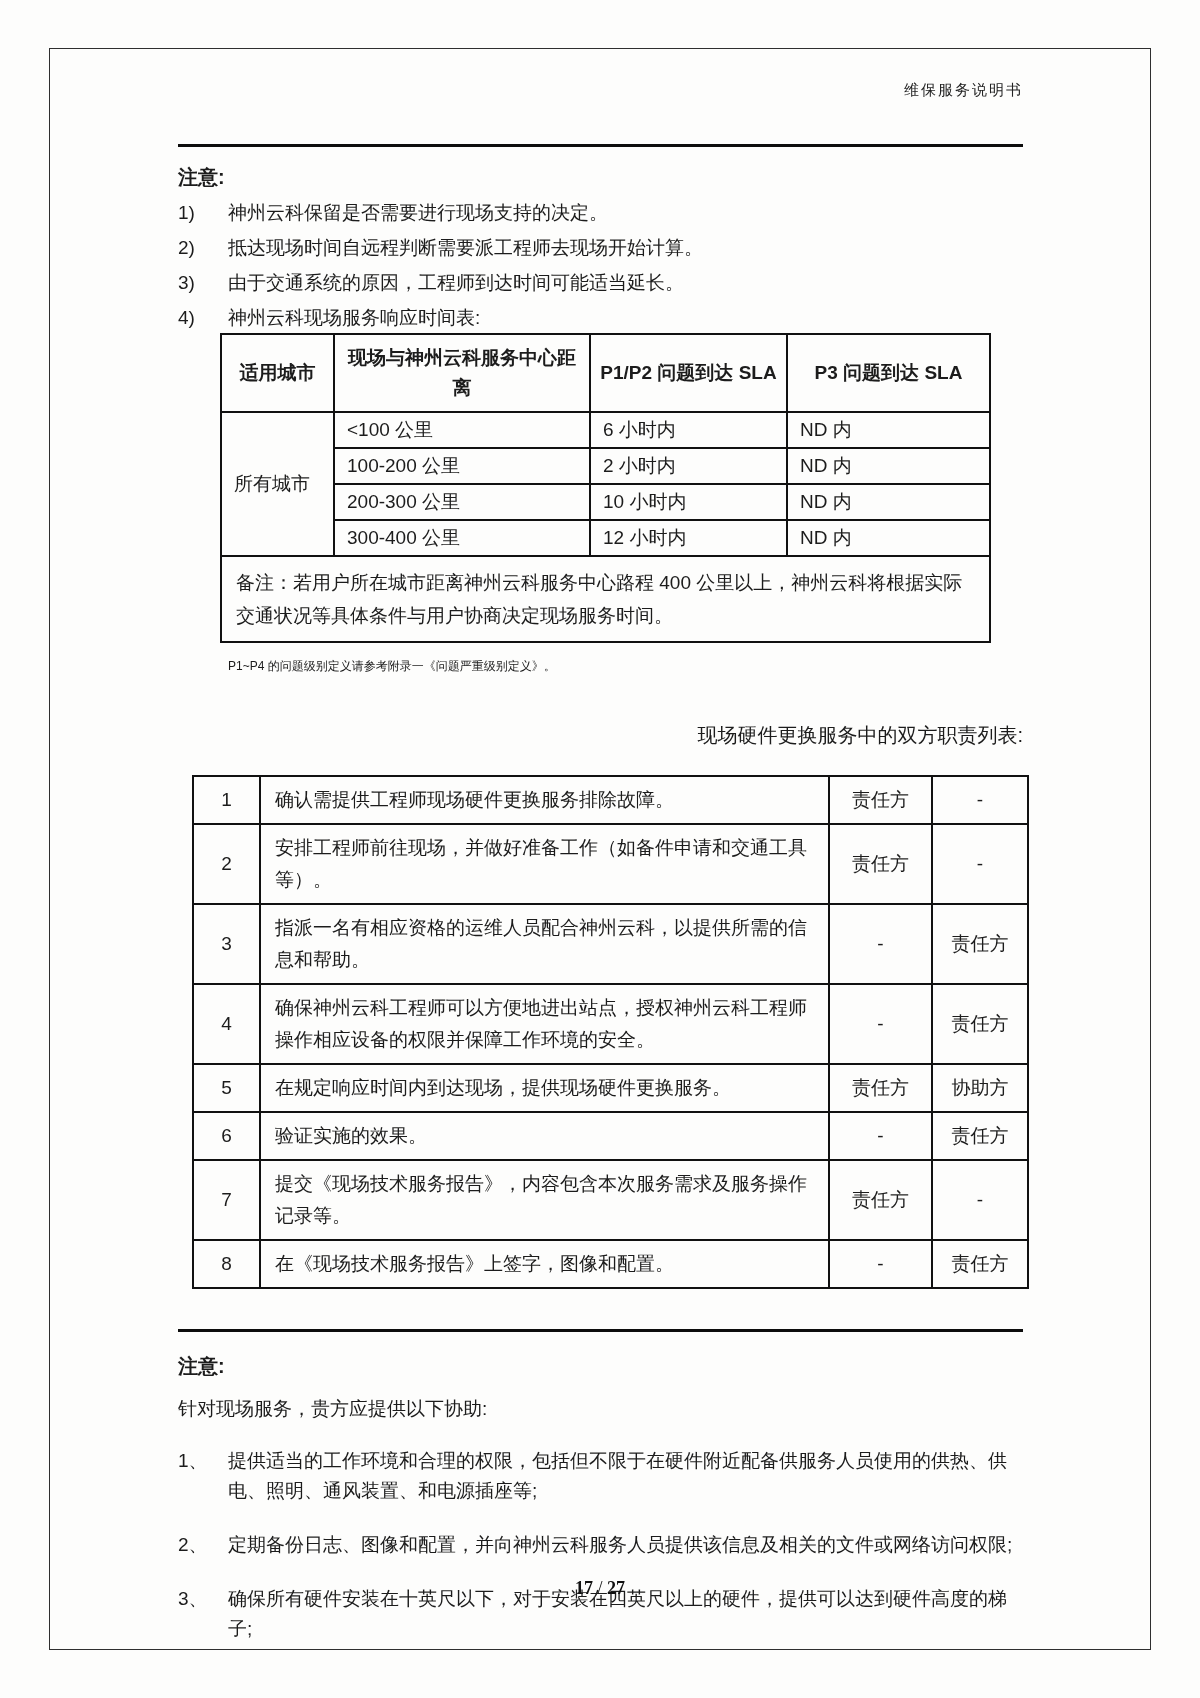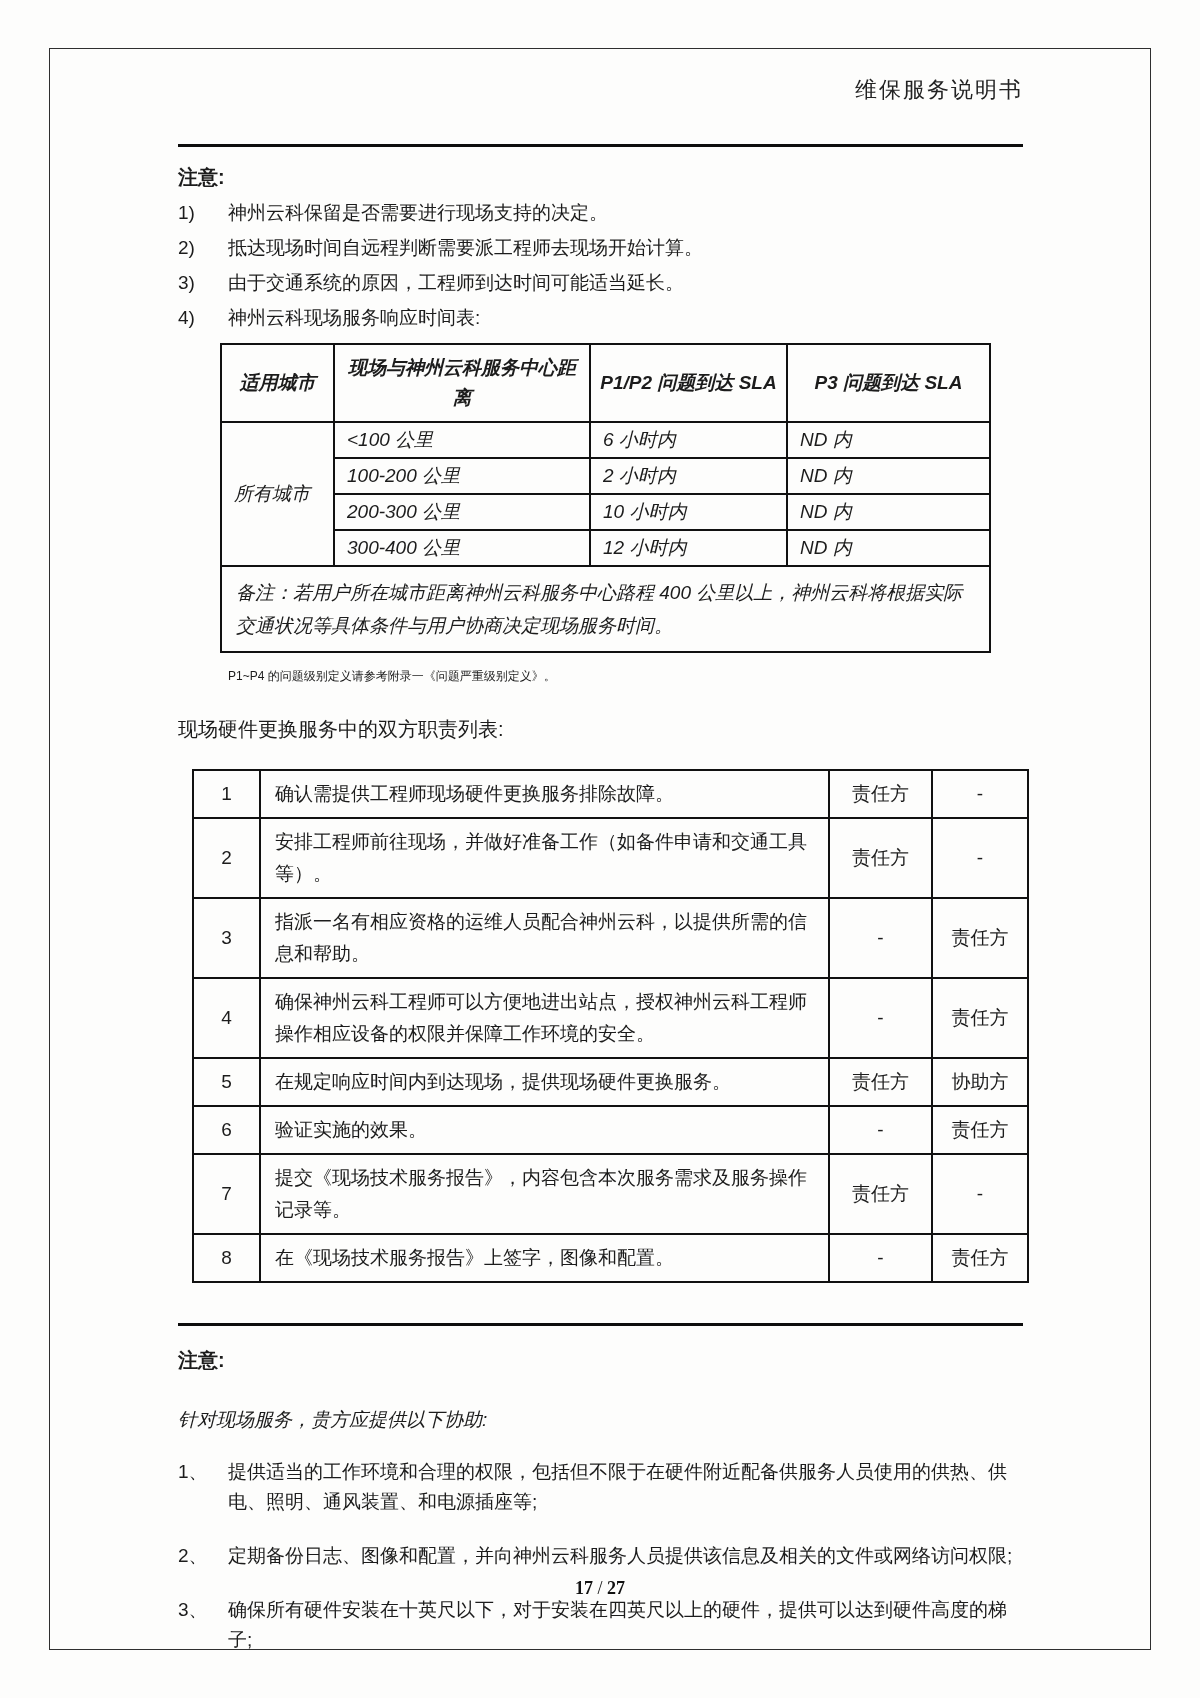--- a/index.html
+++ b/index.html
@@ -1,47 +1,47 @@
 <!DOCTYPE html>
 <html><head>
 <meta charset="utf-8">
 <style>
   html,body{margin:0;padding:0;background:#ffffff;}
   .page{position:relative;width:1200px;height:1698px;background:#fdfdfc;
         font-family:"Liberation Sans",sans-serif;color:#1c1c1c;overflow:hidden;}
   .frame{position:absolute;left:49px;top:48px;width:1100px;height:1600px;
          border:1px solid #2f2f2f;background:#fdfdfc;}
   .content{position:absolute;left:178px;top:76px;width:845px;}
-  .doc-header{font-family:"Liberation Serif",serif;font-size:22px;color:#222;
+  .doc-header{font-family:"Liberation Serif",serif;font-size:15px;color:#222;
               text-align:right;line-height:28px;letter-spacing:2px;}
   .rule{height:3px;background:#0d0d0d;margin-top:40px;}
   .notice-label{font-weight:bold;font-size:20px;margin-top:16px;line-height:28px;}
   .num-list{margin-top:4px;}
   .num-item{display:flex;margin-top:9px;font-size:19px;line-height:26px;}
   .num-item .num{flex:0 0 50px;}
   .num-item .txt{flex:1;}
   table{border-collapse:collapse;table-layout:fixed;background:#fdfdfc;}
   td,th{border:2px solid #111;font-size:19px;vertical-align:middle;
         word-break:break-all;}
   
-  .t1{width:769px;margin-left:42px;margin-top:12px;font-style:italic;}
+  .t1{width:769px;margin-left:42px;margin-top:2px;}
   .t1 th{font-weight:bold;text-align:center;padding:8px 6px;line-height:30px;}
   .t1 td{padding:5px 12px;line-height:24px;}
   .t1 .city{text-align:left;}
   .t1 .remark{padding:9px 14px;line-height:33px;font-size:19px;}
   .p-note{font-size:12px;line-height:26px;margin-top:10px;margin-left:50px;}
-  .sec-title{font-size:20px;margin-top:26px;line-height:28px;}
+  .sec-title{font-size:20px;margin-top:42px;line-height:28px;text-align:right;}
   
   .t2{width:835px;margin-left:14px;margin-top:26px;}
   .t2 th{font-weight:bold;text-align:center;background:#d9d9d9;
          padding:8px 4px;line-height:30px;}
   .t2 td{padding:7px 6px;line-height:32px;}
   .t2 .no,.t2 .resp{text-align:center;}
   .t2 .act{padding:7px 14px;text-align:left;}
-  .notice2-intro{font-size:19px;margin-top:33px;line-height:26px;font-style:italic;}
+  .notice2-intro{font-size:19px;margin-top:16px;line-height:26px;}
   .num-list2 .num-item{margin-top:24px;line-height:30px;}
   .page-num{position:absolute;left:0;top:1578px;width:100%;text-align:center;
             font-family:"Liberation Serif",serif;font-size:18px;color:#111;}
   .page-num b{font-weight:bold;}
 </style>
 </head>
 <body>
 
 <div class="page">
   <div class="frame"></div>

